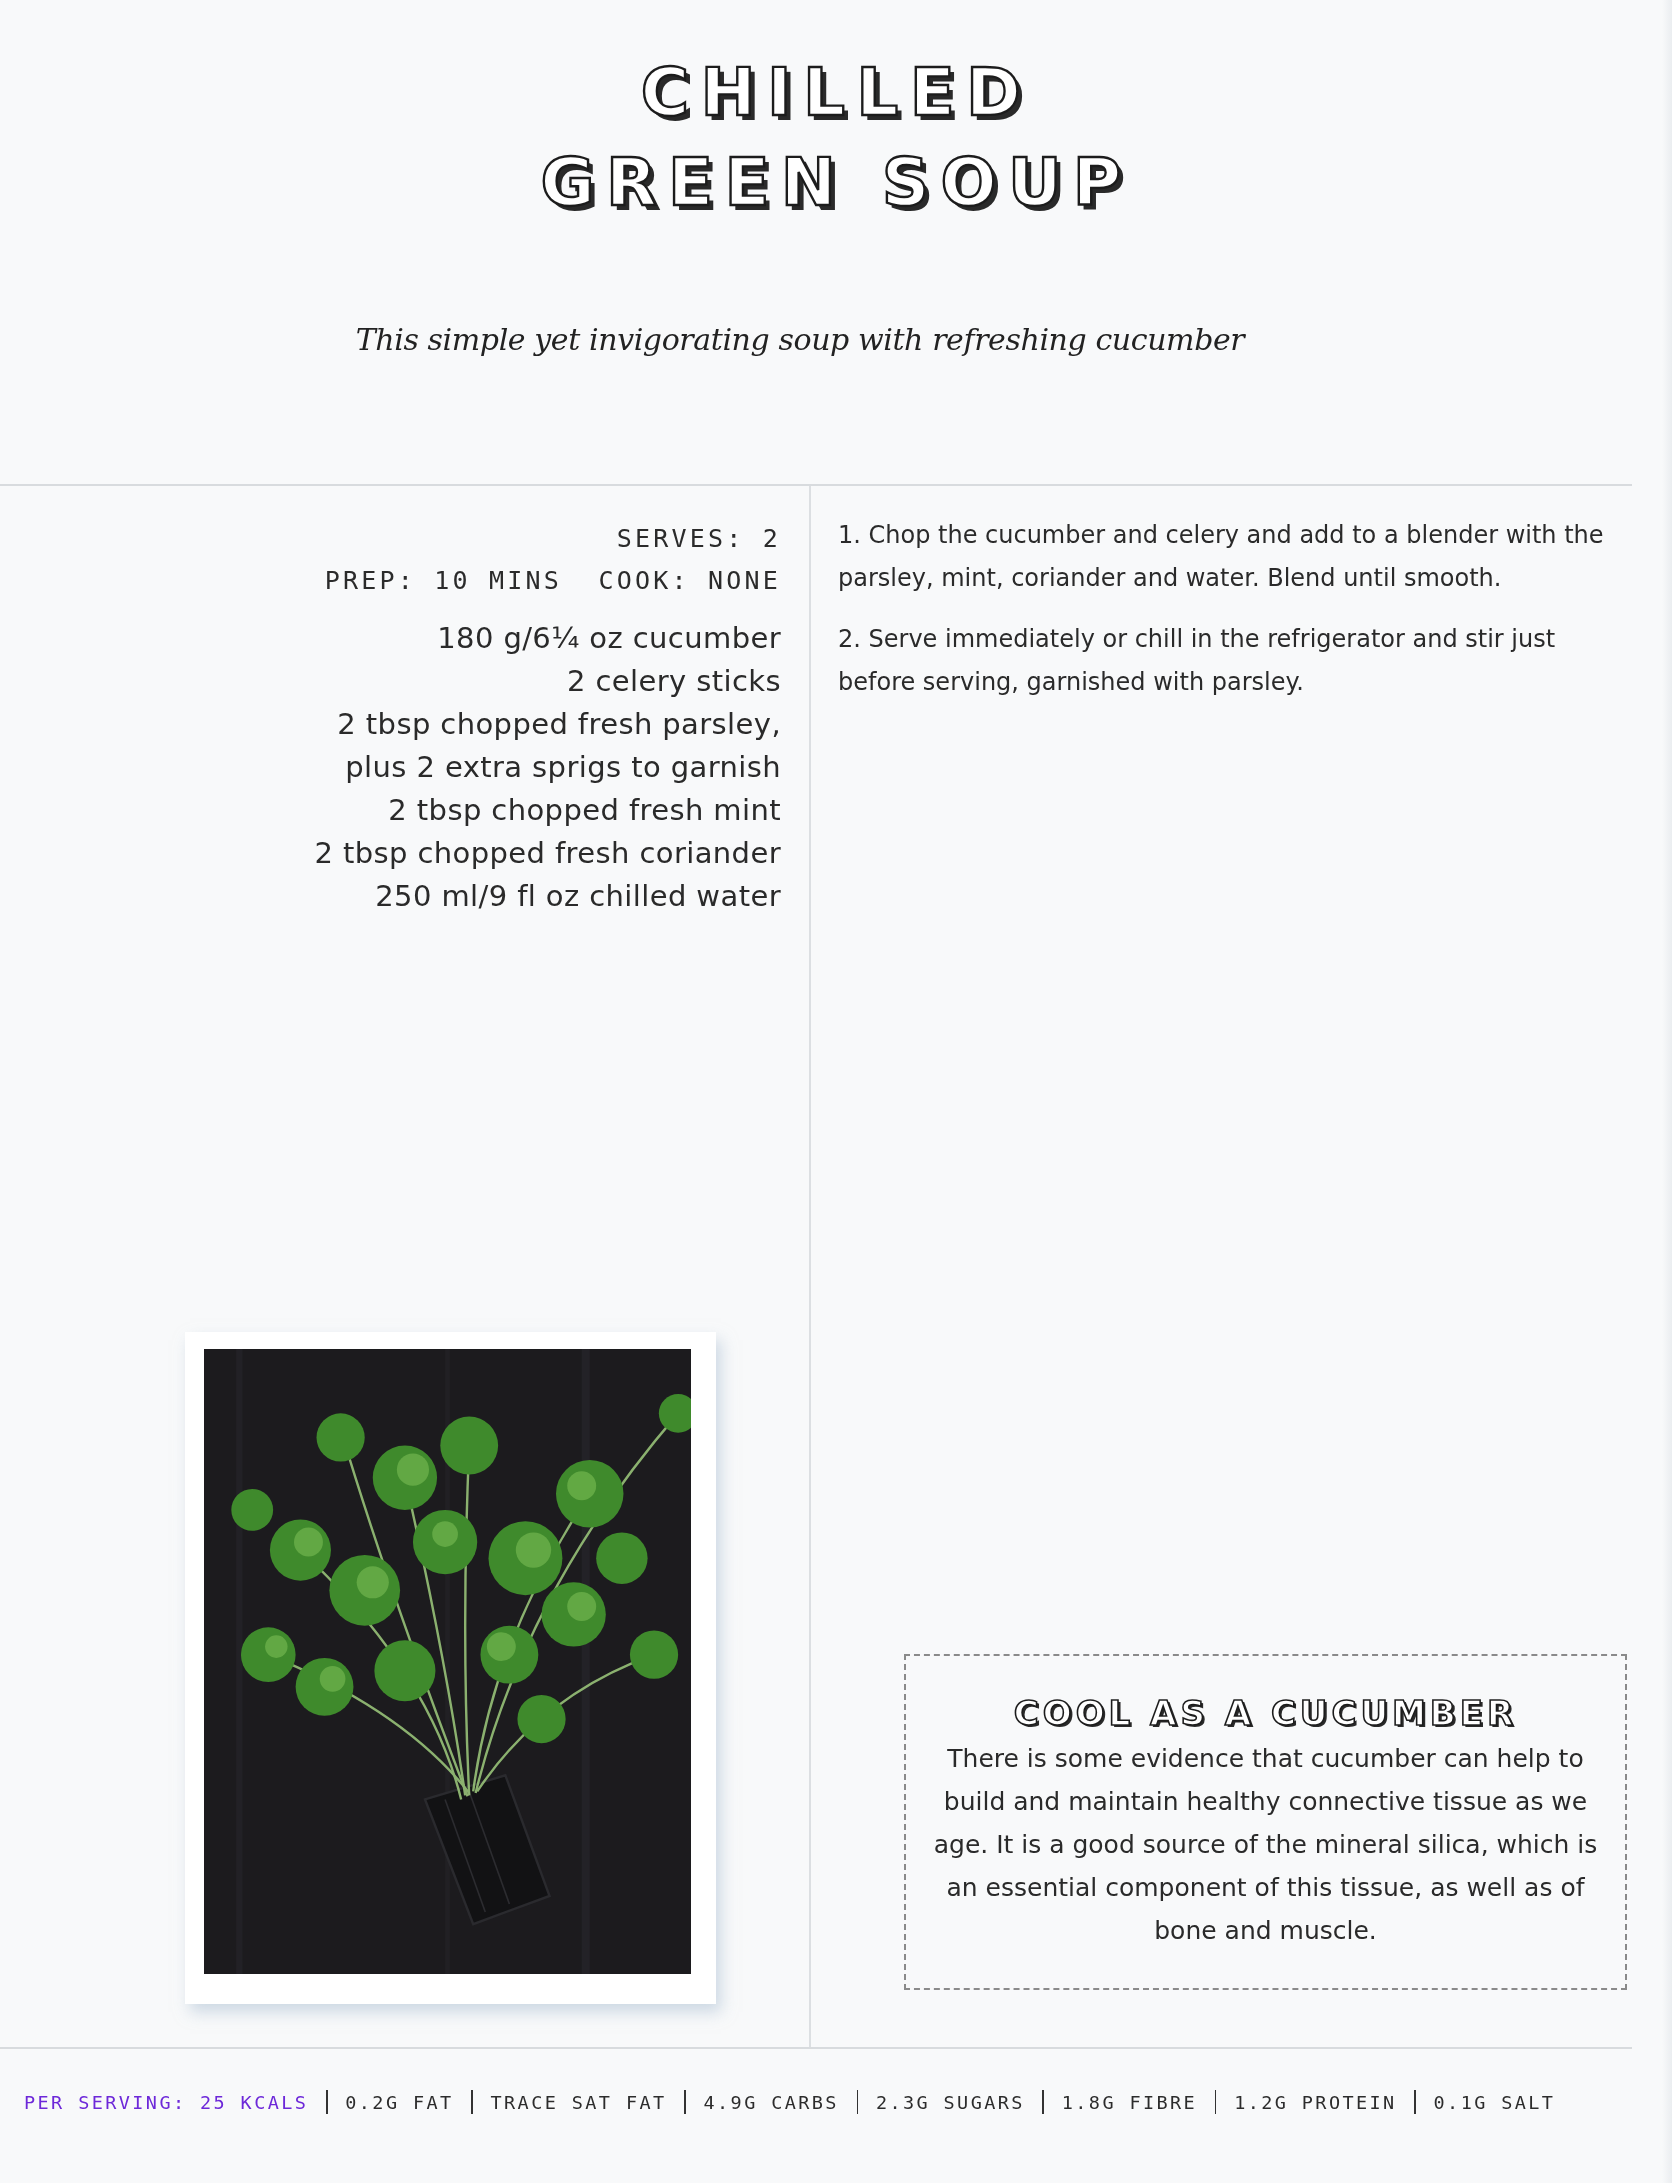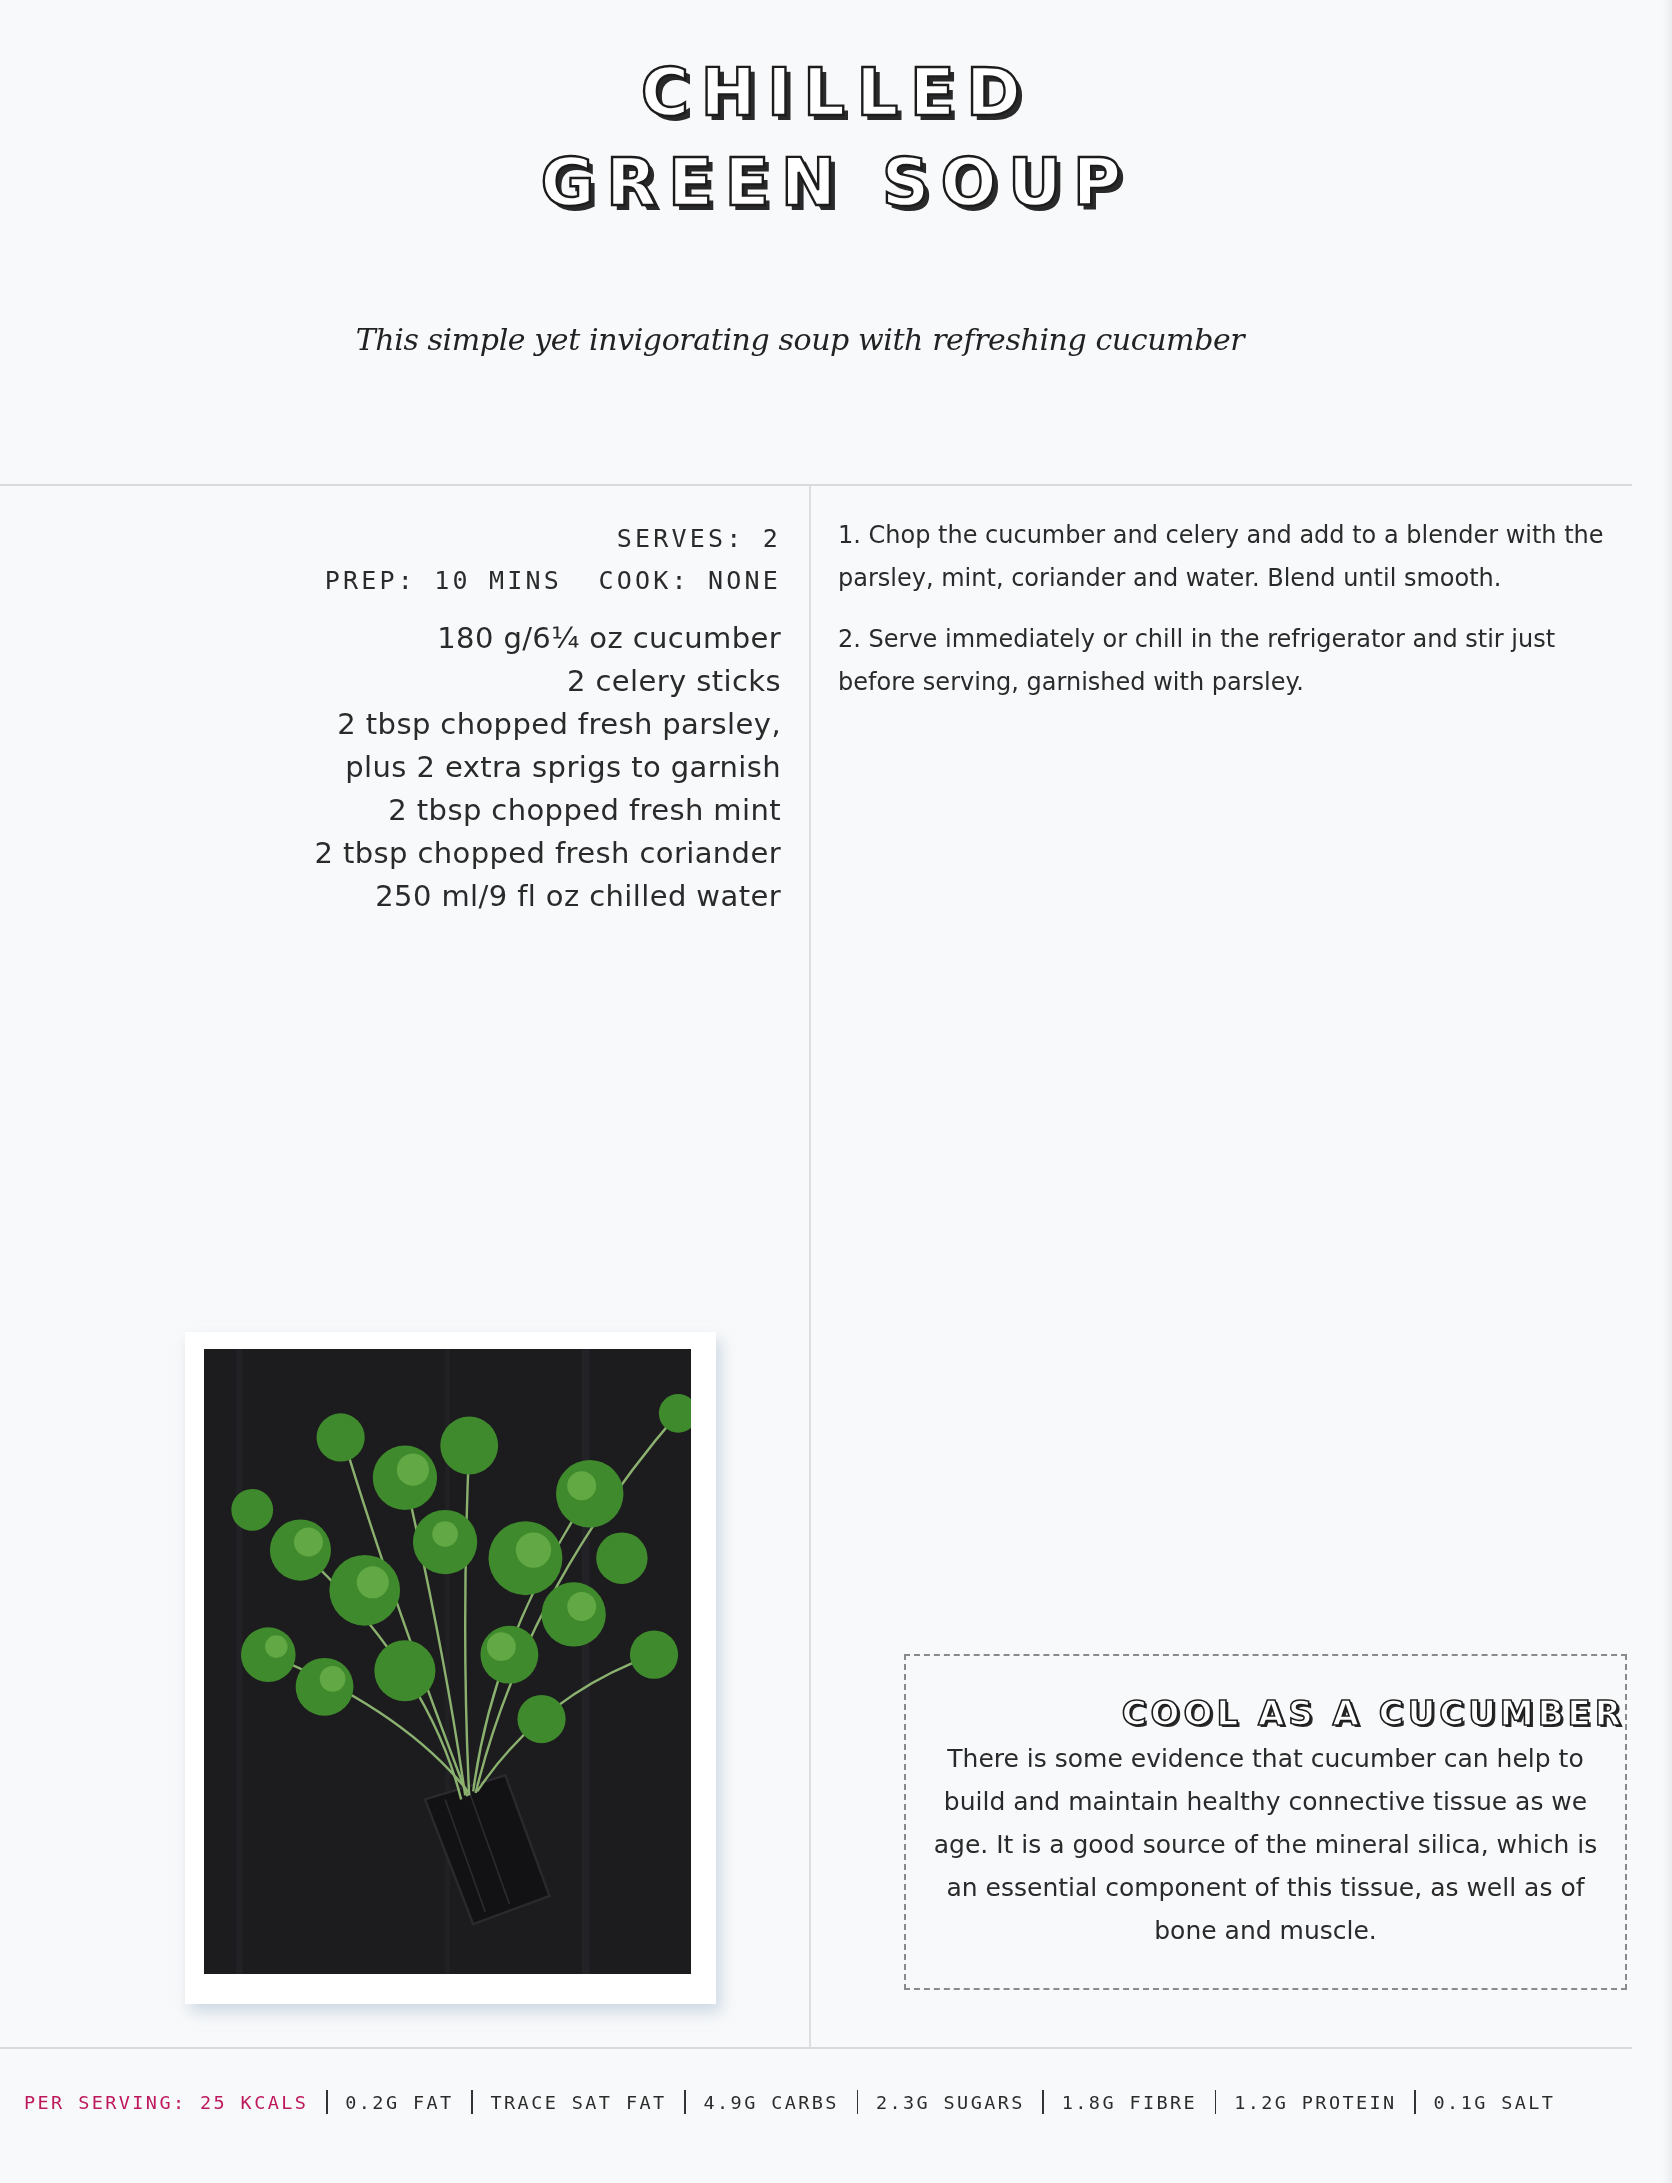--- a/index.html
+++ b/index.html
@@ -82,34 +82,33 @@
   .tip-box {
     position: absolute; left: 904px; top: 1654px; width: 723px; height: 336px;
     border: 2.4px dashed #8a8a8a; box-sizing: border-box; text-align: center;
   }
   .tip-title {
     margin-top: 35px;
     font-family: "DejaVu Sans", sans-serif; font-weight: bold;
     font-size: 34px; letter-spacing: 4px; line-height: 45px;
     color: #fff; -webkit-text-stroke: 1.6px #1c1c1c;
     text-shadow: 2.4px 2.4px 0 #2a2a2a;
-    text-align: right;
   }
   .tip-text {
     margin: 1px auto 0; width: 683px;
     font-family: "DejaVu Sans", sans-serif; font-size: 25px; line-height: 43px;
     color: #2a2a2a;
   }
   
   .nutrition {
     position: absolute; left: 24px; top: 2090px; display: flex; align-items: center;
     font-family: "DejaVu Sans Mono", monospace; font-size: 18.5px; letter-spacing: 2.4px;
     color: #2c2c2c; white-space: nowrap;
   }
-  .nutrition .lead { color: #be185d; }
+  .nutrition .lead { color: #6d28d9; }
   .nutrition .sep {
     display: inline-block; width: 1.6px; height: 24px; background: #333;
     margin: 0 17.7px;
   }
 </style>
 </head>
 <body>
 
 <div class="page-edge"></div>
 

